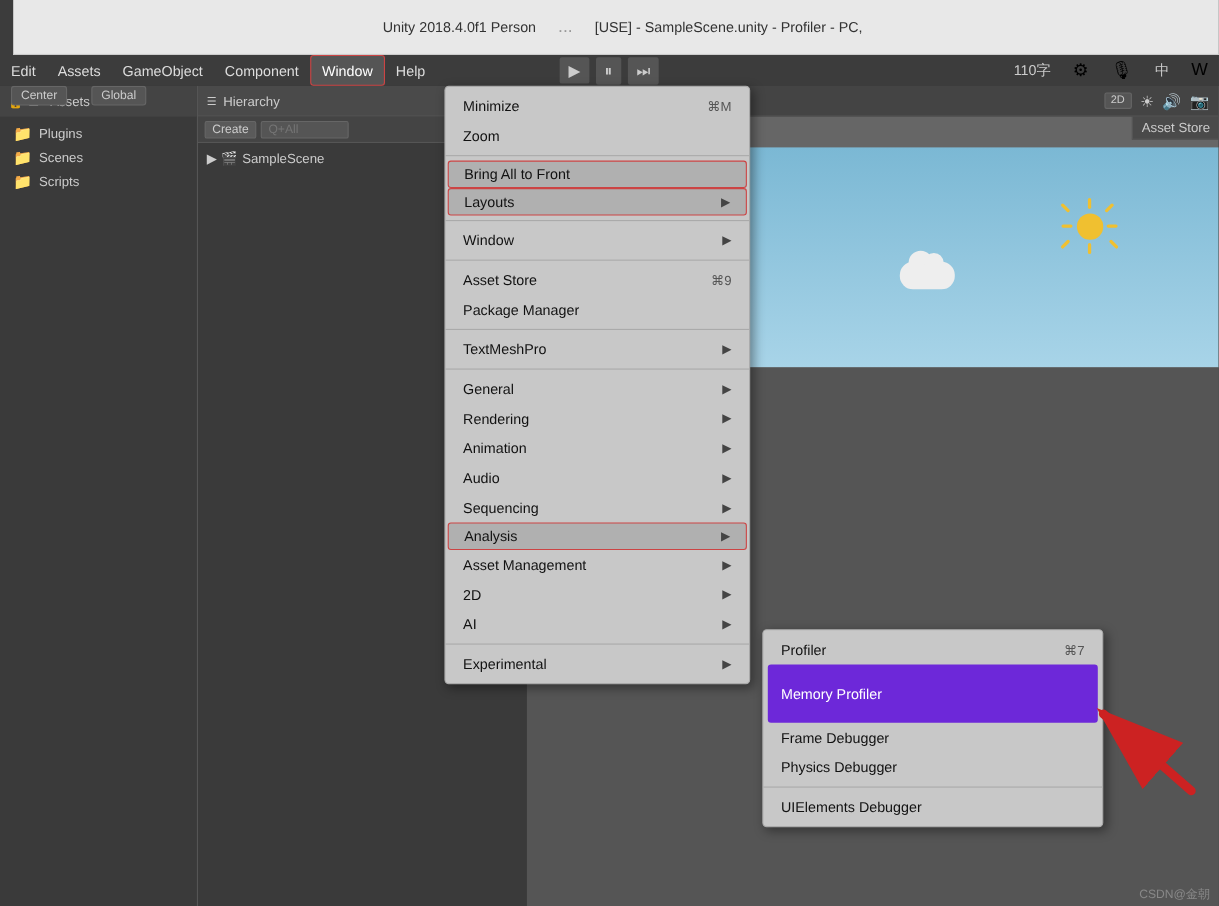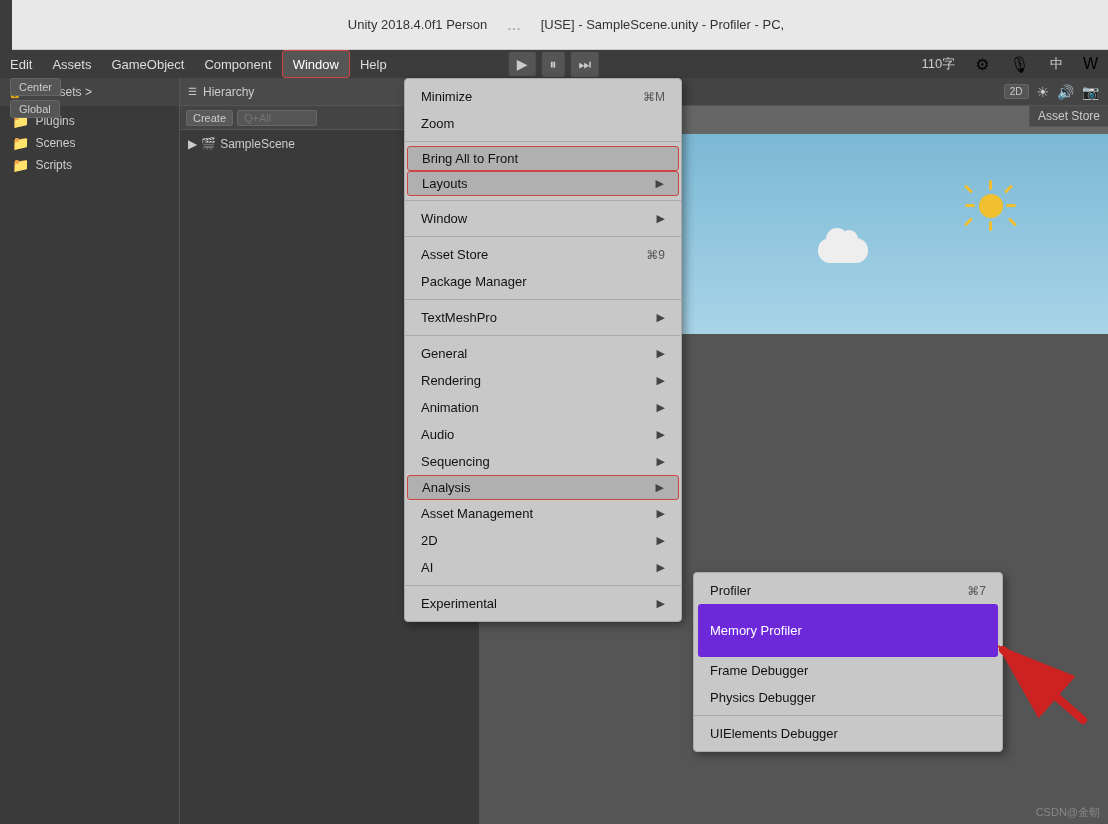--- a/index.html
+++ b/index.html
@@ -229,21 +229,21 @@
 
   <div style="position: absolute; right: 10px; display: flex; align-items: center; gap: 20px;">
     <span style="font-size: 13px; color: #ccc;">110字</span>
     <span style="font-size: 16px;">⚙</span>
     <span style="font-size: 16px;">🎙</span>
     <span style="font-size: 13px; color: #ccc;">中</span>
     <span style="font-size: 16px;">W</span>
   </div>
 </div>
 
-<div style="position: absolute; top: 78px; left: 10px; display: flex; align-items: flex-start; gap: 4px; z-index: 5; height: 26px; flex-direction: column;">
+<div style="position: absolute; top: 78px; left: 10px; display: flex; align-items: flex-start; gap: 22px; z-index: 5; height: 26px;">
   <button style="background: #555; border: 1px solid #666; border-radius: 3px; color: #ccc; font-size: 11px; padding: 2px 8px; cursor: pointer;">
     <span>Center</span>
   </button>
   <button style="background: #555; border: 1px solid #666; border-radius: 3px; color: #ccc; font-size: 11px; padding: 2px 8px; cursor: pointer;">
     <span>Global</span>
   </button>
 </div>
 
 <div class="editor-area">
 

